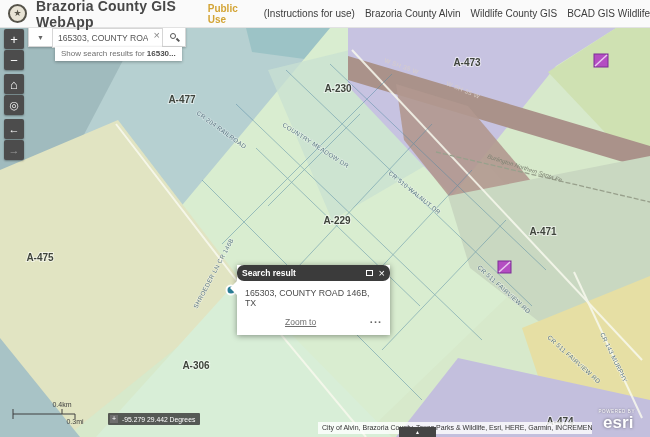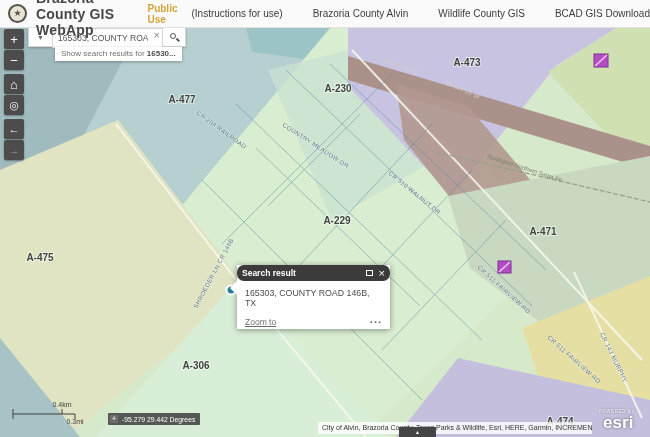--- a/index.html
+++ b/index.html
@@ -8,21 +8,21 @@
   .app { position:relative; width:650px; height:437px; overflow:hidden; background:#d7e9cb; }
 
   
   .header { position:absolute; top:0; left:0; width:650px; height:28px; background:#fafafa;
             border-bottom:1px solid #e2e2e2; display:flex; align-items:center; z-index:10; }
   .logo { width:19px; height:19px; border-radius:50%; border:2px solid #56534a; background:#e9e4d6;
           margin-left:8px; display:flex; align-items:center; justify-content:center; flex:0 0 auto; }
   .logo-star { font-size:9px; color:#5a574c; line-height:1; }
   .app-title { font-size:14px; font-weight:700; color:#474747; margin-left:9px; letter-spacing:.2px; }
   .badge { font-size:10px; font-weight:700; color:#d3a435; margin-left:6px; }
-  .nav { display:flex; gap:30px; margin-left:14px; }
+  .nav { display:flex; gap:10px; margin-left:14px; }
   .nav a { font-size:10px; color:#3c3c3c; text-decoration:none; white-space:nowrap; }
 
   
   .map-svg { position:absolute; top:28px; left:0; z-index:0; }
   .al { font:bold 10px "Liberation Sans",sans-serif; fill:#3f443c; text-anchor:middle;
         paint-order:stroke; stroke:rgba(255,255,255,.55); stroke-width:2px; }
   .rl { font:6.3px "Liberation Sans",sans-serif; fill:#55707e; letter-spacing:.3px; opacity:.95;
         paint-order:stroke; stroke:rgba(255,255,255,.45); stroke-width:1.2px; }
   .rl-rr { font:italic 6px "Liberation Sans",sans-serif; fill:#7d8272; stroke:none; }
   .rl-hwy { font:6px "Liberation Sans",sans-serif; fill:#d8cec8; stroke:none; letter-spacing:.5px; }
@@ -58,23 +58,23 @@
   .tooltip b { color:#4d4d4d; }
 
   
   .popup { position:absolute; top:265px; left:237px; width:153px; background:#fff; z-index:6;
            box-shadow:0 1px 6px rgba(0,0,0,.4); font-family:"Liberation Sans",sans-serif; }
   .popup-header { height:16px; background:#3b3b3b; color:#fff; display:flex; align-items:center;
                   padding:0 5px;border-radius:7px; }
   .popup-title { font-size:8.5px; font-weight:700; flex:1; }
   .popup-max { width:7px; height:6px; border:1px solid #fff; margin-right:6px; cursor:pointer; }
   .popup-close { font-size:11px; line-height:1; cursor:pointer; color:#fff; }
-  .popup-body { padding:7px 8px 2px; }
+  .popup-body { padding:7px 8px 8px; }
   .popup-result { font-size:8.8px; color:#4c4c4c; }
-  .popup-footer { display:flex; align-items:flex-start; margin-top:9px; }
+  .popup-footer { display:flex; align-items:flex-start; margin-top:9px;margin-left:40px; }
   .popup-zoom { font-size:8.5px; color:#6d6d6d; text-decoration:underline; flex:1; cursor:pointer; }
   .popup-more { font-size:11px; font-weight:700; color:#666; letter-spacing:1px; cursor:pointer; line-height:4px; }
   .popup-pointer { position:absolute; left:-7px; top:16px; width:0; height:0;
                    border-top:7px solid transparent; border-bottom:7px solid transparent;
                    border-right:7px solid #fff; }
 
   
   .coords { position:absolute; left:108px; top:413px; height:12px; background:rgba(62,62,62,.85);
             color:#fff; display:flex; align-items:center; padding:0 5px 0 2px; z-index:3; border-radius:1px; }
   .coords-icon { width:8px; height:8px; background:#6e6e6e; color:#fff; font-size:7px; line-height:8px;
@@ -100,21 +100,21 @@
   <div class="header">
     <span class="logo">
       <span class="logo-star">★</span>
     </span>
     <span class="app-title">Brazoria County GIS WebApp</span>
     <span class="badge">Public Use</span>
     <nav class="nav">
       <a href="#">(Instructions for use)</a>
       <a href="#">Brazoria County Alvin</a>
       <a href="#">Wildlife County GIS</a>
-      <a href="#">BCAD GIS Download</a>
+      <a href="#">BCAD GIS Wildlife</a>
     </nav>
   </div>
 
   <svg class="map-svg" width="650" height="409" viewBox="0 0 650 409">
 
     <rect x="0" y="0" width="650" height="409" fill="#d7e9cb"></rect>
 
     <g>
       <polygon points="0,0 215,0 60,158 0,158" fill="#a0bbbe"></polygon>
       <polygon points="140,0 332,0 348,20 162,208 58,156" fill="#b6d0d1"></polygon>

